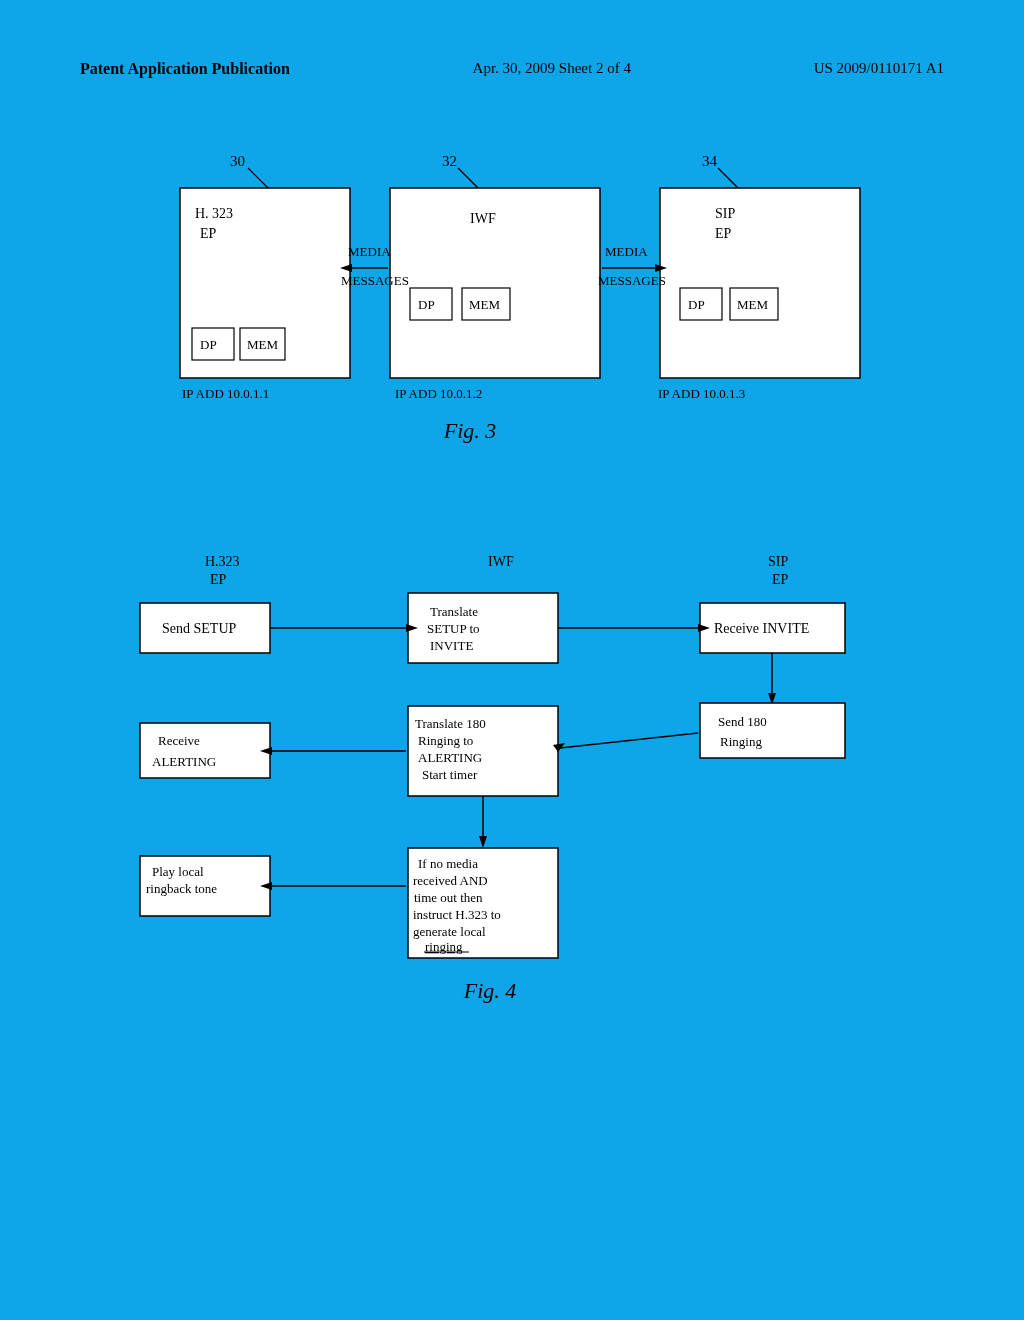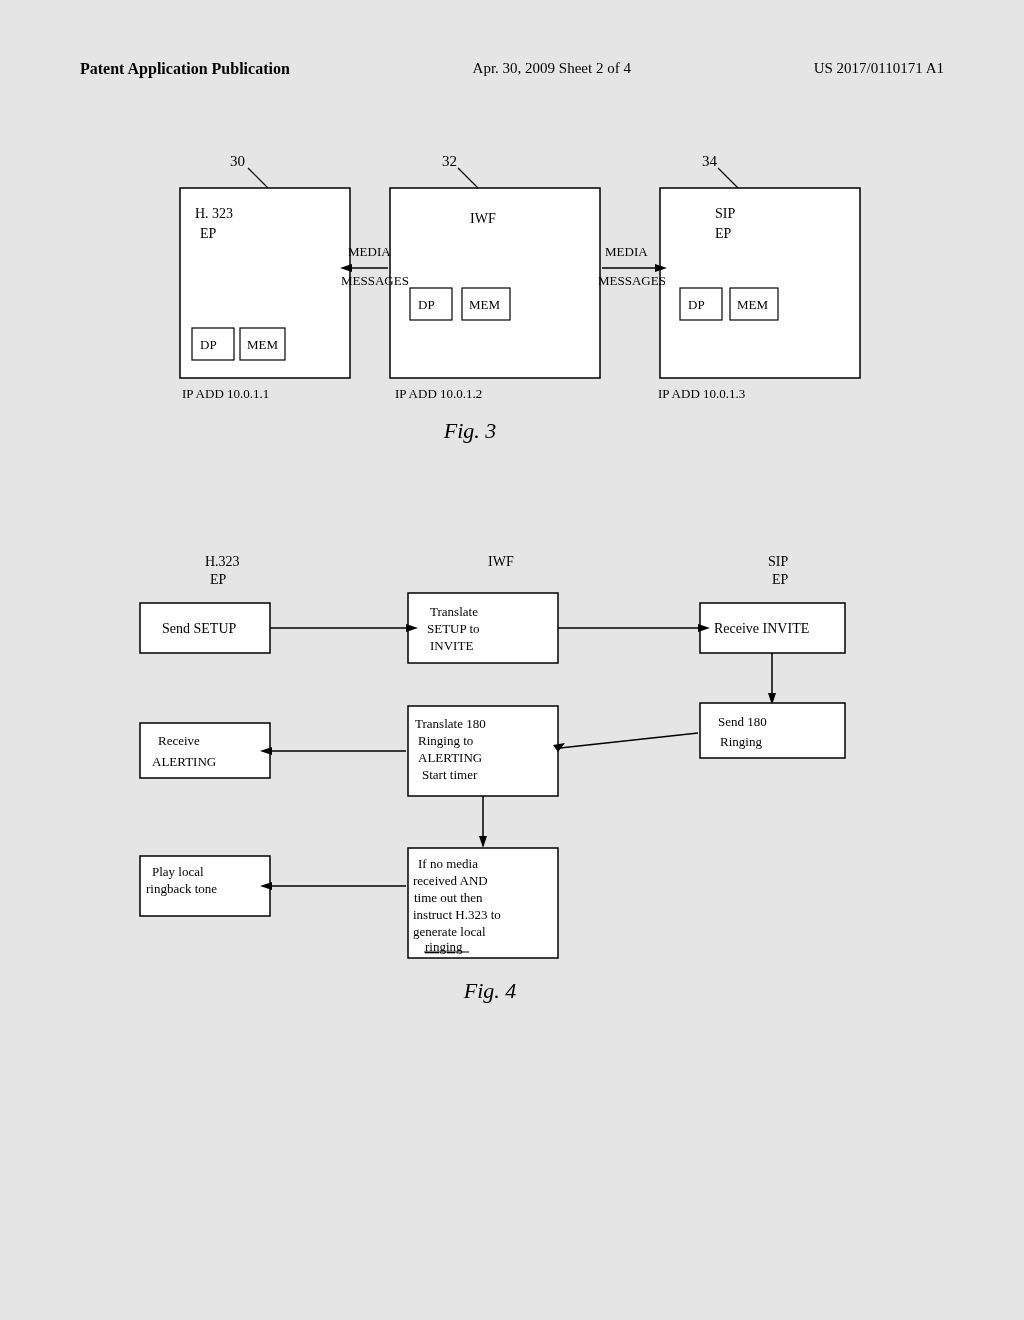--- a/index.html
+++ b/index.html
@@ -9,21 +9,21 @@
       width: 1024px;
       height: 1320px;
       position: relative;
       overflow: hidden;
     }
 
     .page {
       width: 1024px;
       height: 1320px;
       position: relative;
-      background: #e5e5e5;
+      background: #0ea5e9;
       padding: 60px 80px;
     }
 
     
     .header {
       display: flex;
       justify-content: space-between;
       align-items: flex-start;
       margin-bottom: 40px;
       border-bottom: none;
@@ -98,21 +98,21 @@
     }
   </style>
 </head>
 <body>
 
 <div class="page">
 
   <div class="header">
     <div class="header-left">Patent Application Publication</div>
     <div class="header-center">Apr. 30, 2009  Sheet 2 of 4</div>
-    <div class="header-right">US 2017/0110171 A1</div>
+    <div class="header-right">US 2009/0110171 A1</div>
   </div>
 
   <div class="fig3-container">
     <svg width="860" height="320" viewBox="0 0 860 320" style="margin-left:20px;">
 
       <line x1="148" y1="30" x2="168" y2="50" stroke="black" stroke-width="1.2"></line>
       <text x="130" y="28" class="ref-num">30</text>
 
       <line x1="358" y1="30" x2="378" y2="50" stroke="black" stroke-width="1.2"></line>
       <text x="342" y="28" class="ref-num">32</text>

